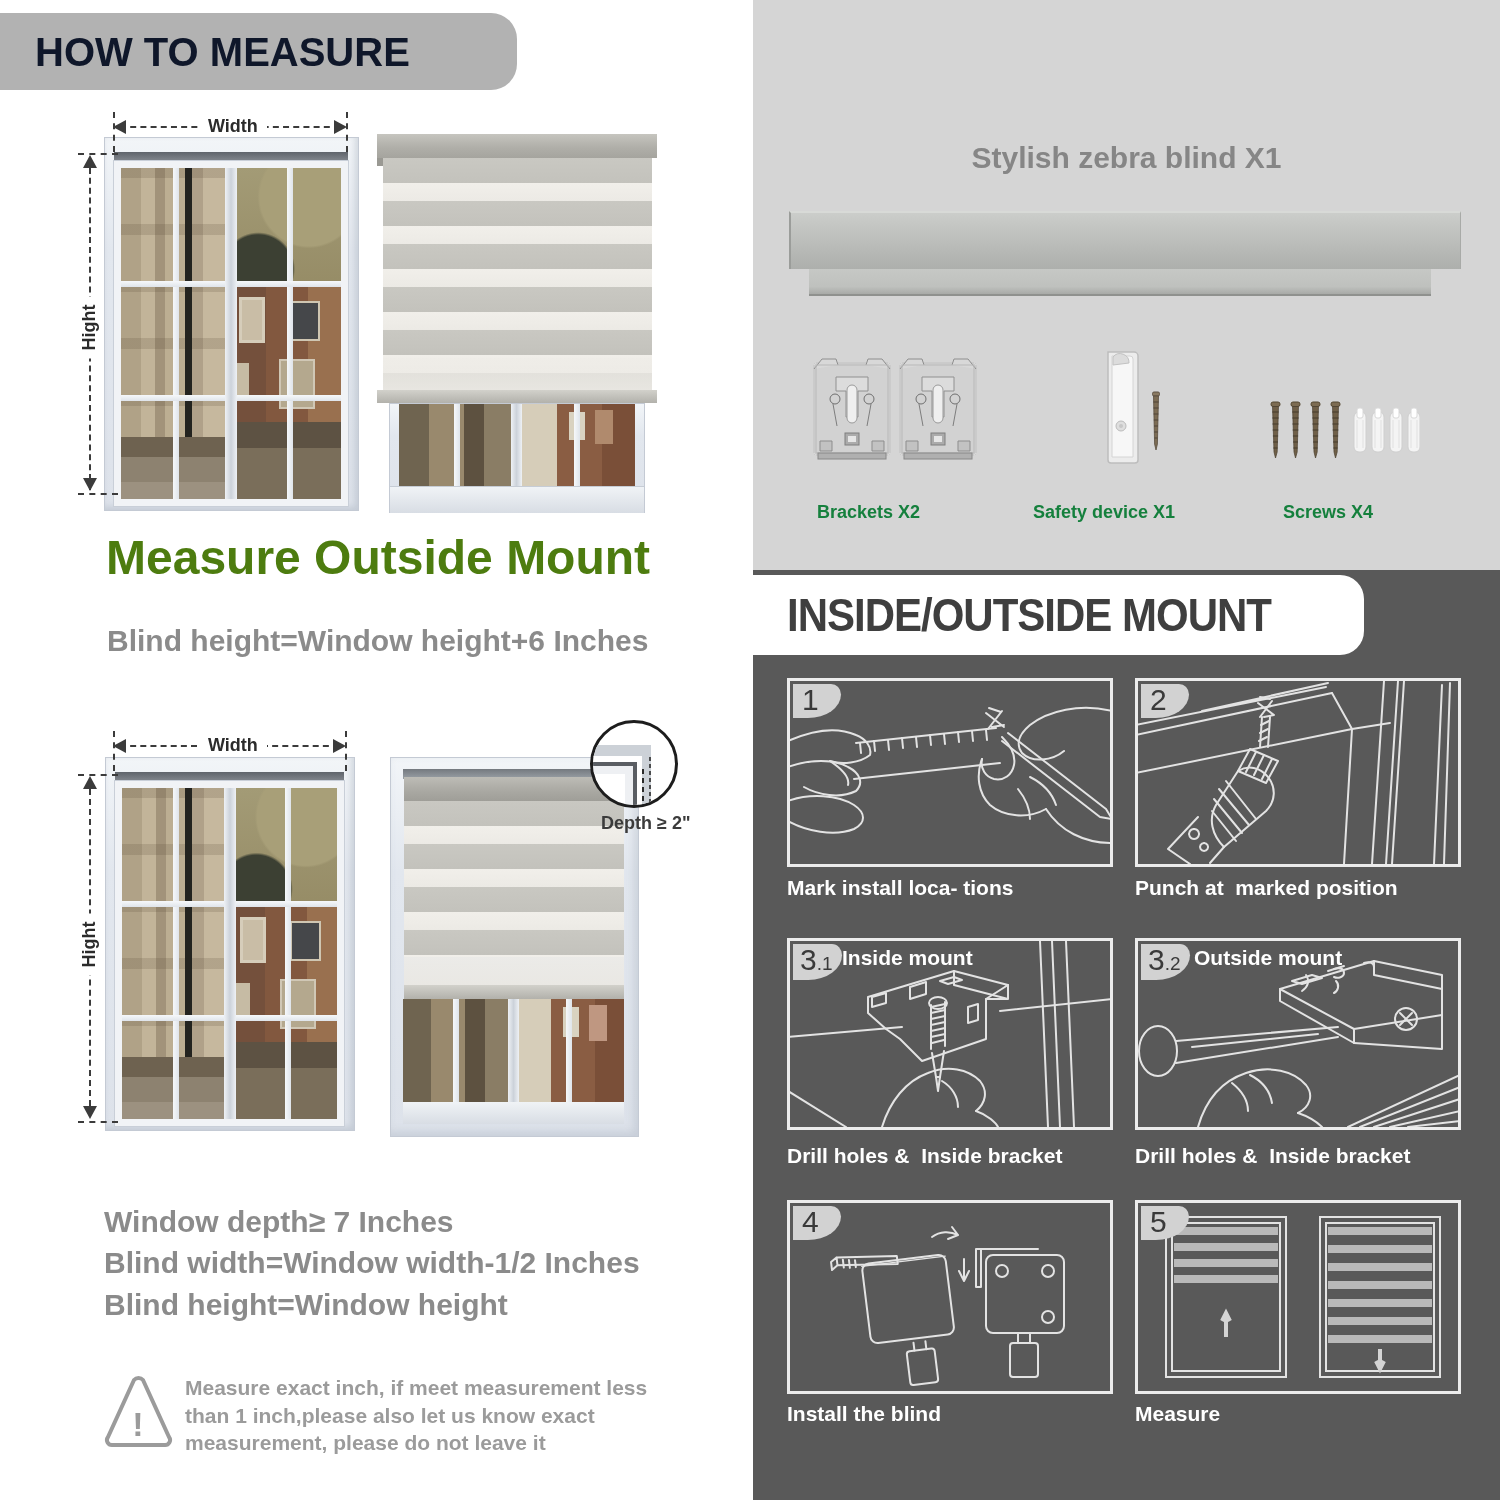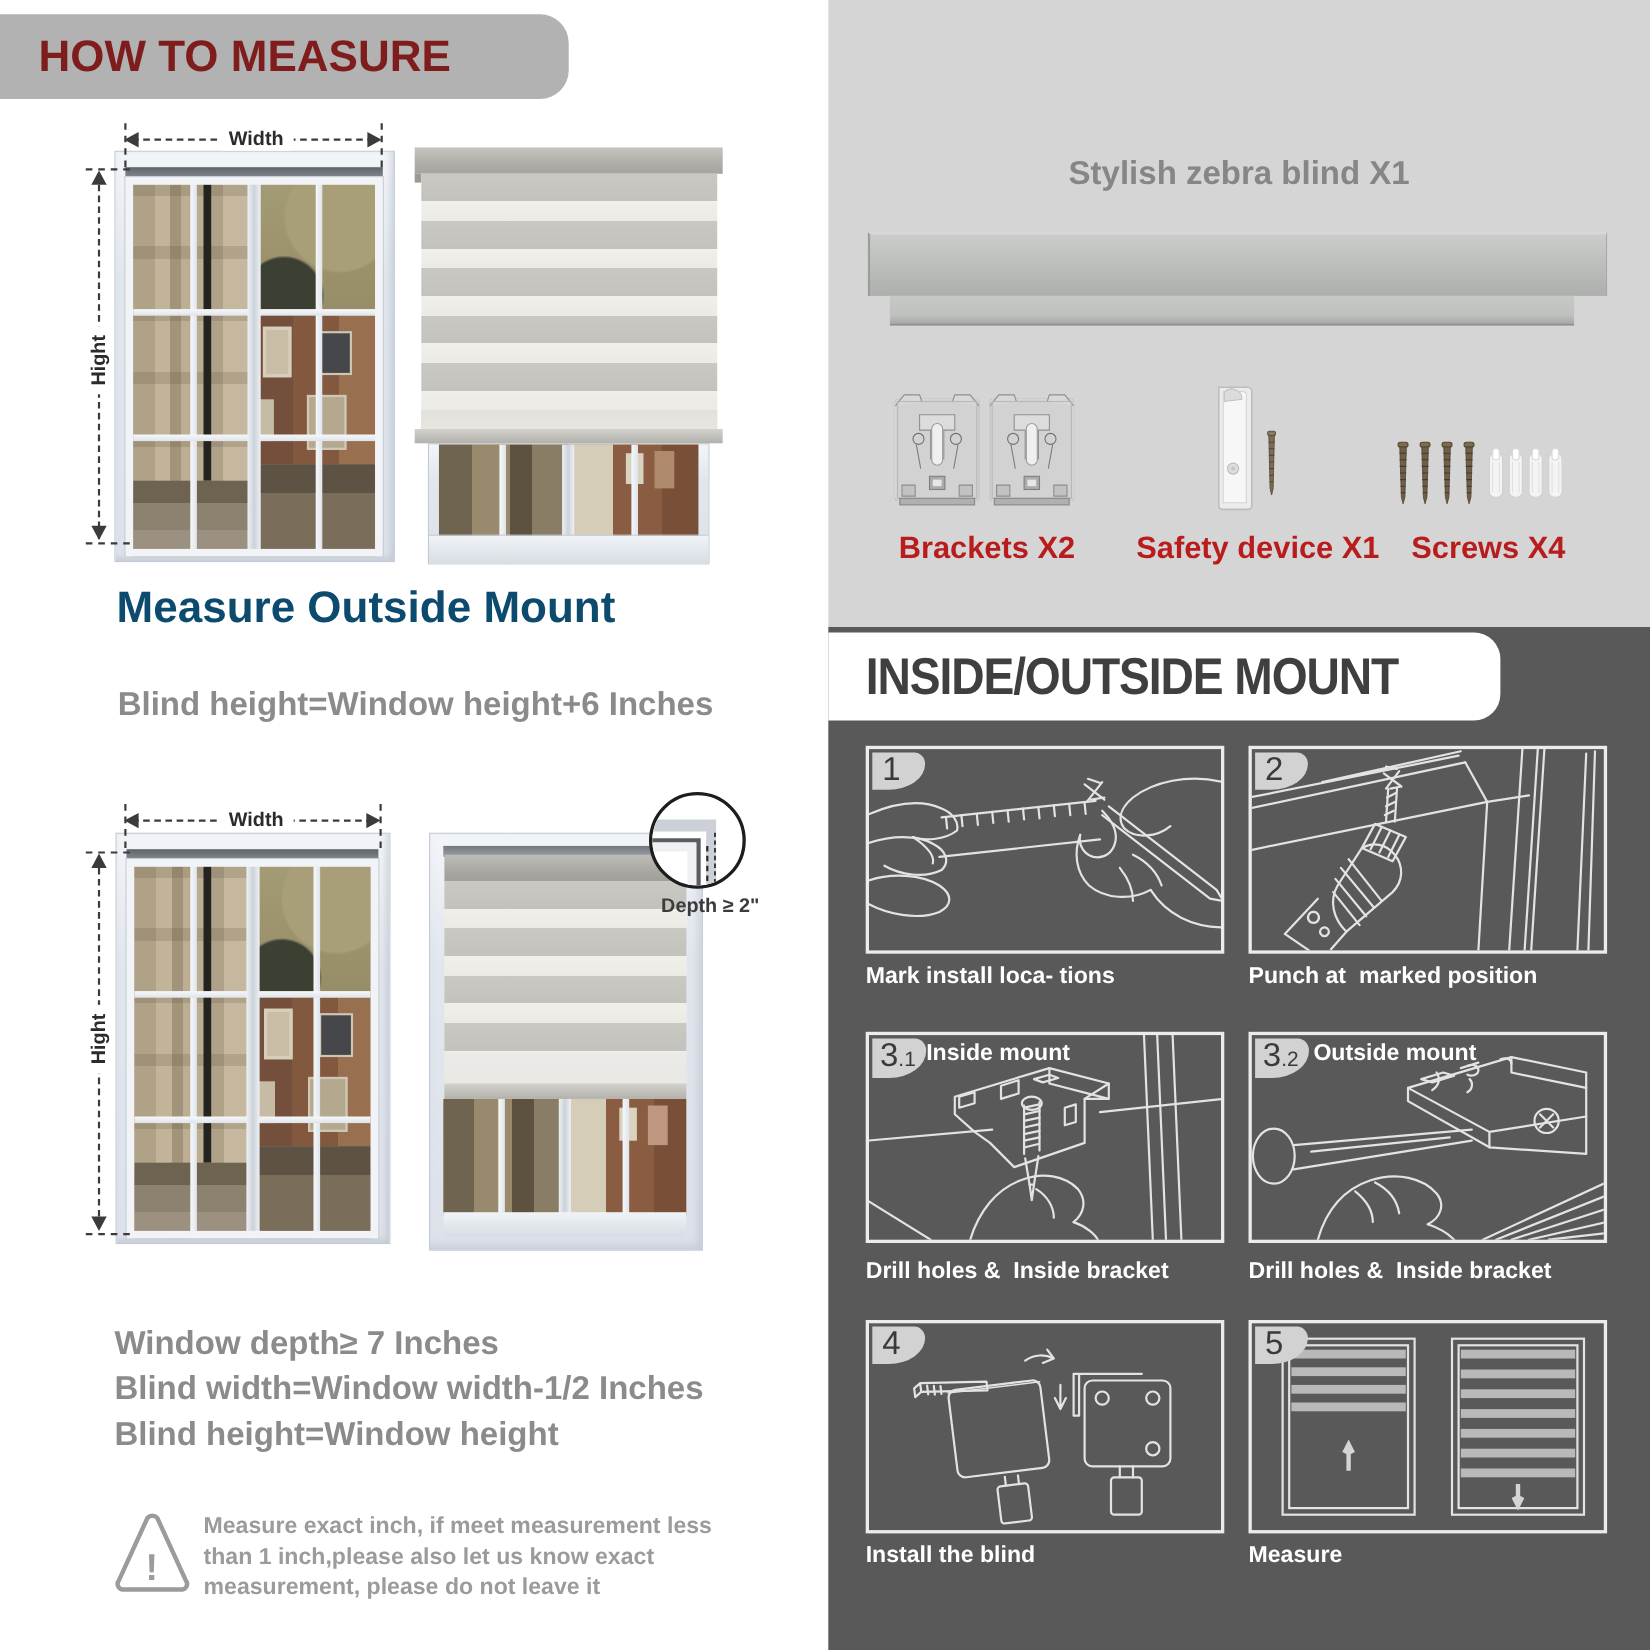--- a/index.html
+++ b/index.html
@@ -4,42 +4,42 @@
 <style>
   html,body{margin:0;padding:0;background:#fff;}
   #page{position:relative;width:1500px;height:1500px;background:#fff;overflow:hidden;
     font-family:"Liberation Sans", sans-serif;}
   .abs{position:absolute;}
 
   
   #banner-left{left:0;top:13px;width:517px;height:77px;background:#b2b2b2;
     border-radius:0 26px 26px 0;}
   #banner-left span{position:absolute;left:35px;top:50%;transform:translateY(-50%);
-    color:#7f1d1d;font-size:40px;font-weight:bold;white-space:nowrap;}
+    color:#0f172a;font-size:40px;font-weight:bold;white-space:nowrap;}
 
   
   #sec-included{left:753px;top:0;width:747px;height:570px;background:#d5d5d5;}
   #banner-right{left:753px;top:13px;width:515px;height:75px;background:#fff;
     border-radius:0 24px 24px 0;}
   #banner-right span{position:absolute;left:33px;top:50%;transform:translateY(-50%);
     color:#cbcbcb;font-size:40px;font-weight:bold;white-space:nowrap;}
 
   
   #sec-mount{left:753px;top:570px;width:747px;height:930px;background:#595959;}
   #banner-dark{left:753px;top:575px;width:611px;height:80px;background:#fff;
     border-radius:0 24px 24px 0;}
   #banner-dark span{position:absolute;left:34px;top:50%;transform:translateY(-50%);
     color:#3f3f3f;font-size:42px;font-weight:bold;letter-spacing:-1px;white-space:nowrap;transform:translateY(-50%) scaleY(1.12);}
 
   
-  .h1{color:#0c4a6e;font-size:40px;font-weight:bold;white-space:nowrap;}
+  .h1{color:#4d7c0f;font-size:48px;font-weight:bold;white-space:nowrap;}
   .h2{color:#8b8b8b;font-size:30px;font-weight:bold;white-space:nowrap;}
 
   
-  .lbl{color:#b91c1c;font-size:28px;font-weight:bold;white-space:nowrap;}
+  .lbl{color:#15803d;font-size:18px;font-weight:bold;white-space:nowrap;margin-top:20px;}
 
   
   .panel{position:absolute;border:3px solid #ececec;box-sizing:border-box;}
   .cap{position:absolute;color:#fff;font-size:21px;font-weight:bold;white-space:nowrap;}
   .badge{position:absolute;left:3px;top:3px;background:#d2d2d2;color:#3a3a3a;
     border-radius:0 30% 100% 0/0 45% 100% 0;text-align:left;}
 
   
   .dash-h{position:absolute;height:0;border-top:2px dashed #3b3b3b;}
   .dash-v{position:absolute;width:0;border-left:2px dashed #3b3b3b;}

